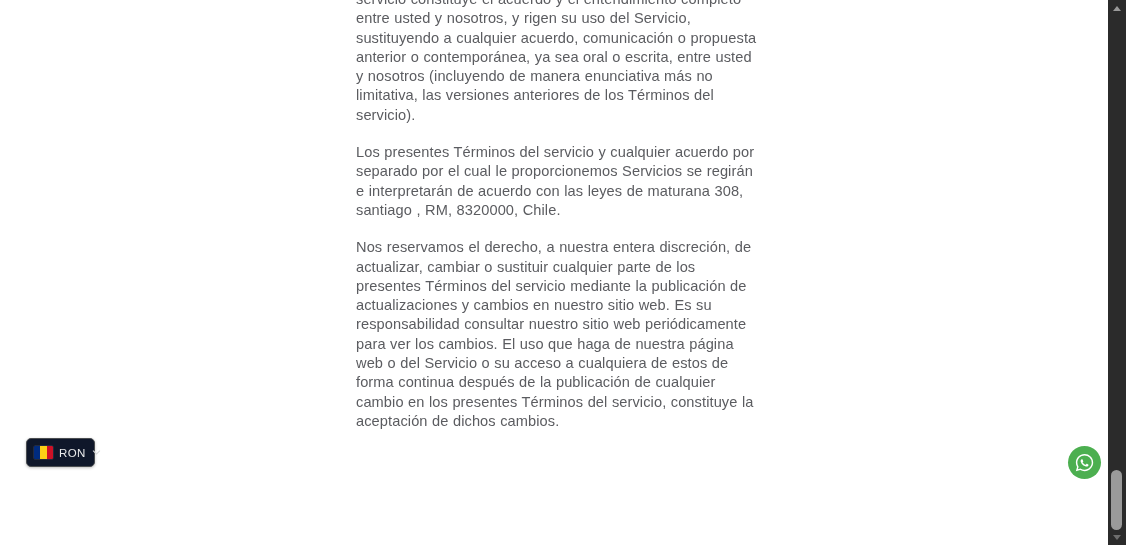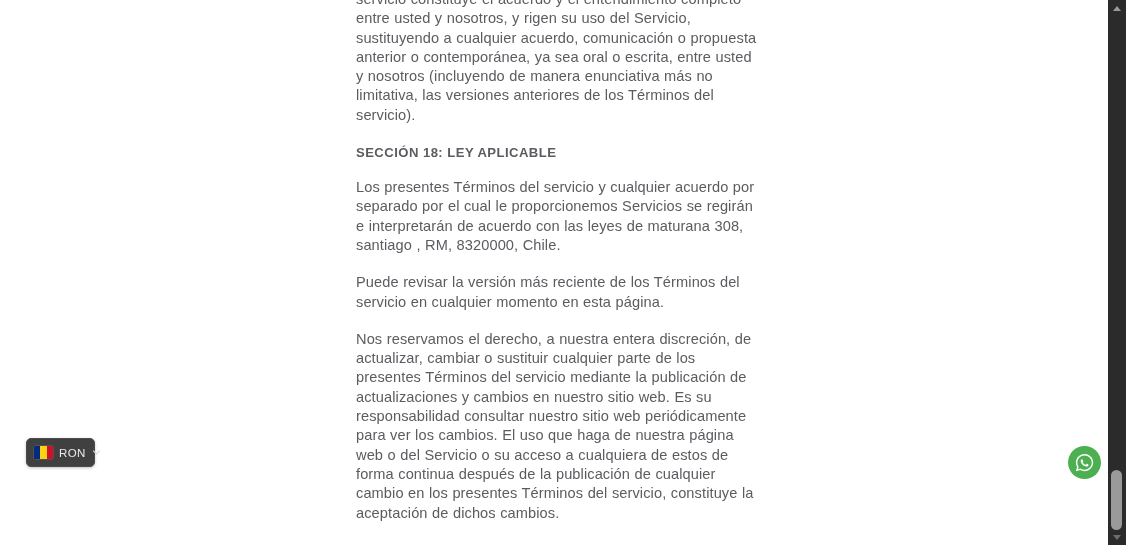--- a/index.html
+++ b/index.html
@@ -63,21 +63,21 @@
   .heading.spaced-above { margin-top: 30px; }
 
   
   .currency-pill {
     position: absolute;
     left: 26px;
     top: 438px;
     width: 69px;
     height: 29px;
     box-sizing: border-box;
-    background: #404040;
+    background: #0f172a;
     border: 1px solid #4a4d50;
     border-radius: 5px;
     display: flex;
     align-items: center;
     gap: 6px;
     padding: 0 7px;
     cursor: pointer;
     box-shadow: 0 1px 3px rgba(0,0,0,0.25);
   }
   .flag {
@@ -166,26 +166,24 @@
 <body>
 
 <div class="top-rule"></div>
 
 <div class="doc-viewport">
   <div class="doc-column">
 
     <p class="para">servicio constituye el acuerdo y el entendimiento completo entre usted y nosotros, y rigen su uso del Servicio, sustituyendo a cualquier acuerdo, comunicación o propuesta anterior o contemporánea, ya sea oral o escrita, entre usted y nosotros (incluyendo de manera enunciativa más no limitativa, las versiones anteriores de los Términos del servicio).</p>
 
 
-    <h2 class="heading">SECCIÓN 18: LEY APLICABLE</h2>
 
     <p class="para">Los presentes Términos del servicio y cualquier acuerdo por separado por el cual le proporcionemos Servicios se regirán e interpretarán de acuerdo con las leyes de maturana 308, santiago , RM, 8320000, Chile.</p>
 
 
-    <p class="para">Puede revisar la versión más reciente de los Términos del servicio en cualquier momento en esta página.</p>
 
     <p class="para">Nos reservamos el derecho, a nuestra entera discreción, de actualizar, cambiar o sustituir cualquier parte de los presentes Términos del servicio mediante la publicación de actualizaciones y cambios en nuestro sitio web. Es su responsabilidad consultar nuestro sitio web periódicamente para ver los cambios. El uso que haga de nuestra página web o del Servicio o su acceso a cualquiera de estos de forma continua después de la publicación de cualquier cambio en los presentes Términos del servicio, constituye la aceptación de dichos cambios.</p>
 
   </div>
 </div>
 
 <div class="currency-pill">
   <span class="flag">
     <i class="s1"></i>
       <i class="s2"></i>

